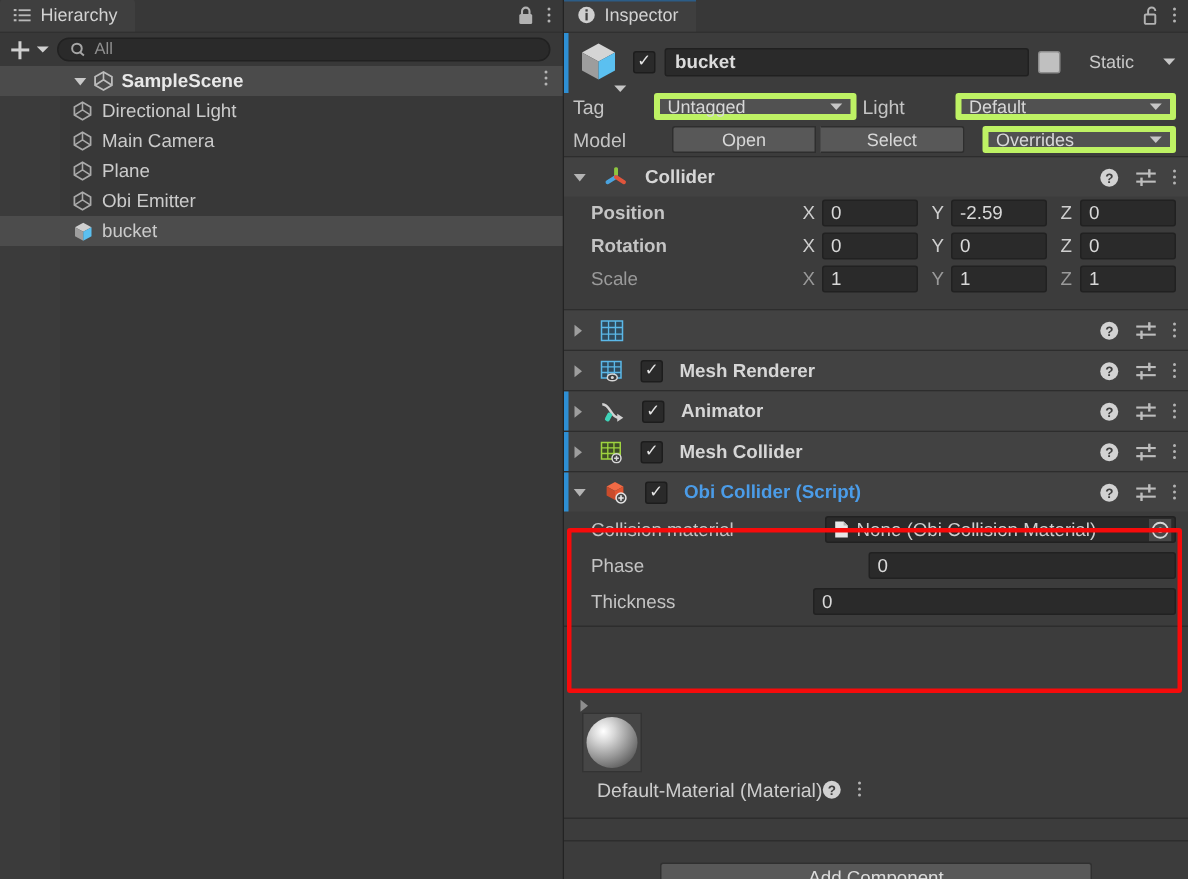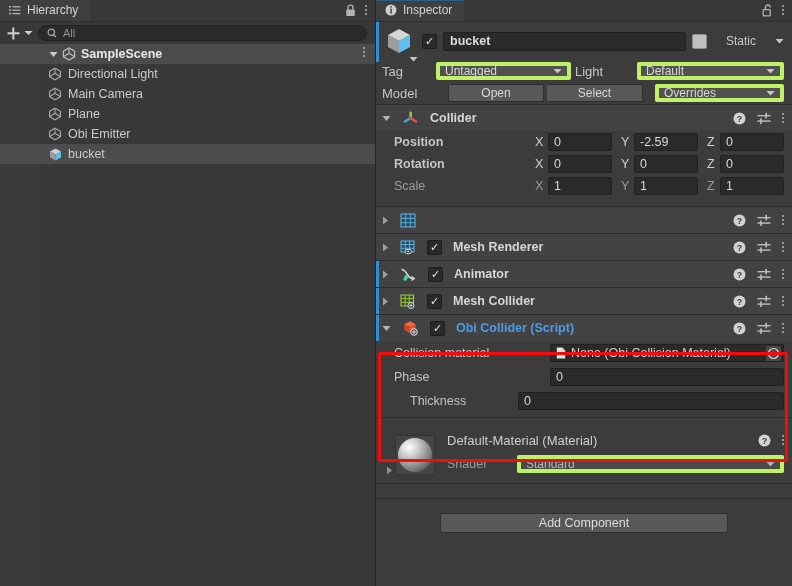--- a/index.html
+++ b/index.html
@@ -659,34 +659,34 @@
             <svg width="15" height="15" viewBox="0 0 15 15">
               <rect width="15" height="15" fill="#484848"></rect>
               <circle cx="7.5" cy="7.5" r="5" fill="none" stroke="#d8d8d8" stroke-width="1.2"></circle>
               <circle cx="7.5" cy="7.5" r="1.8" fill="#d8d8d8"></circle>
             </svg>
           </span>
         </div>
       </div>
 
       <div class="prow" style="height:24px;">
-        <span class="plbl" style="width:168px;padding-left:12px;">Phase</span>
+        <span class="plbl" style="width:197px;padding-left:12px;">Phase</span>
         <div class="txtf" style="flex:1;">0</div>
       </div>
 
       <div class="prow" style="height:24px;">
-        <span class="plbl" style="width:136px;padding-left:28px;">Thickness</span>
+        <span class="plbl" style="width:160px;padding-left:12px;">Thickness</span>
         <div class="txtf" style="flex:1;">0</div>
       </div>
 
       <div style="height:4px;"></div>
       <div class="comp-sep"></div>
 
       <div class="mat-block" style="padding-top:6px;">
-        <div style="display:flex;align-items:flex-end;padding:0 8px 0 10px;">
+        <div style="display:flex;align-items:flex-start;padding:0 8px 0 10px;flex-direction:column;">
           <span style="margin-top:42px;">
             <svg width="7" height="9" viewBox="0 0 7 9">
                 <path d="M1 0.5 L6 4.5 L1 8.5 Z" fill="#8e8e8e"></path>
               </svg>
           </span>
           <div class="mat-prev" style="margin-left:2px;">
             <div class="sphere"></div>
           </div>
           <div style="flex:1;margin-left:12px;">
             <div style="display:flex;align-items:center;height:22px;">
@@ -698,31 +698,20 @@
                       <text x="6.5" y="9.8" font-size="9" font-family="Liberation Sans, sans-serif" font-weight="bold" text-anchor="middle" fill="#3f3f3f">?</text>
                     </svg>
                   </span>
                 <span class="kebab-i">
                     <i></i>
                     <i></i>
                     <i></i>
                   </span>
               </span>
             </div>
-            <div style="display:flex;align-items:center;height:22px;margin-top:2px;">
-              <span class="shader-lbl" style="width:70px;">Shader</span>
-              <div class="popup" style="flex:1;background:#4a4a4a;color:#b6b6b6;">
-                <span>Standard</span>
-                <span class="arrow">
-                  <svg width="9" height="6" viewBox="0 0 9 6">
-                      <path d="M0.5 1 L8.5 1 L4.5 5.4 Z" fill="#b0b0b0"></path>
-                    </svg>
-                </span>
-              </div>
-            </div>
           </div>
         </div>
       </div>
 
       <div style="height:8px;"></div>
       <div class="comp-sep"></div>
       <div style="height:14px;background:#3c3c3c;"></div>
       <div class="comp-sep"></div>
 
       <div style="padding:14px 64px 0 64px;">

